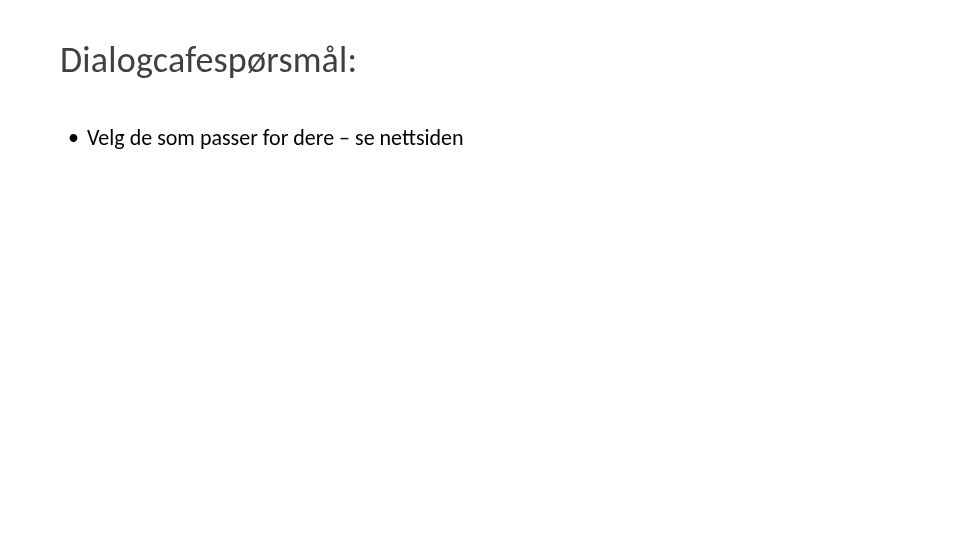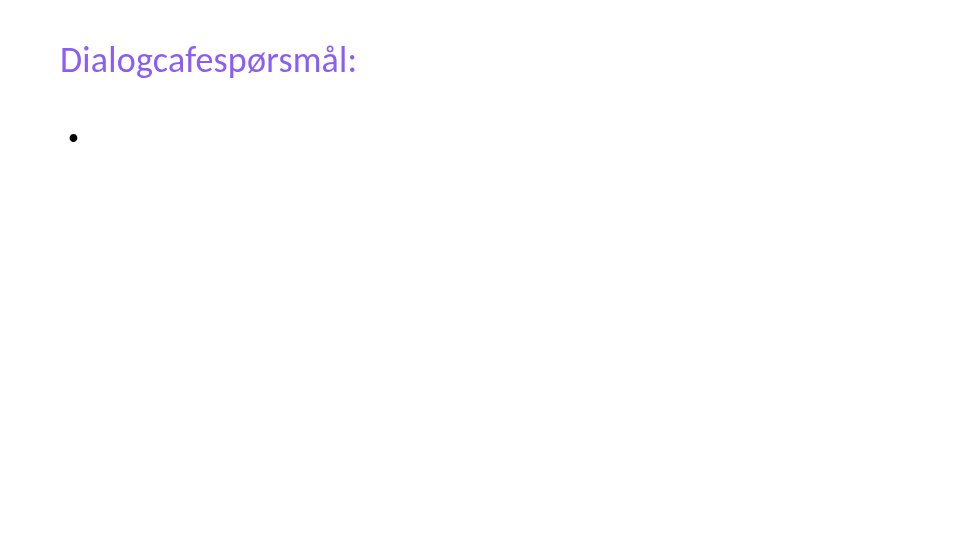--- a/index.html
+++ b/index.html
@@ -17,21 +17,21 @@
       overflow: hidden;
     }
     .slide {
       width: 100%;
       height: 100%;
       padding: 38px 60px 0 60px;
     }
     .title {
       font-size: 36px;
       font-weight: 400;
-      color: #8b5cf6;
+      color: #404040;
       margin-bottom: 42px;
       letter-spacing: 0.2px;
     }
     .content {
       font-size: 22px;
       font-weight: 400;
       color: #000000;
     }
     .bullet-item {
       display: flex;
@@ -48,15 +48,16 @@
     }
   </style>
 </head>
 <body>
 
 <div class="slide">
   <h1 class="title">Dialogcafespørsmål:</h1>
   <div class="content">
     <div class="bullet-item">
       <span class="bullet-marker">•</span>
+      <span class="bullet-text">Velg de som passer for dere – se nettsiden</span>
     </div>
   </div>
 </div>
 
 </body></html>

